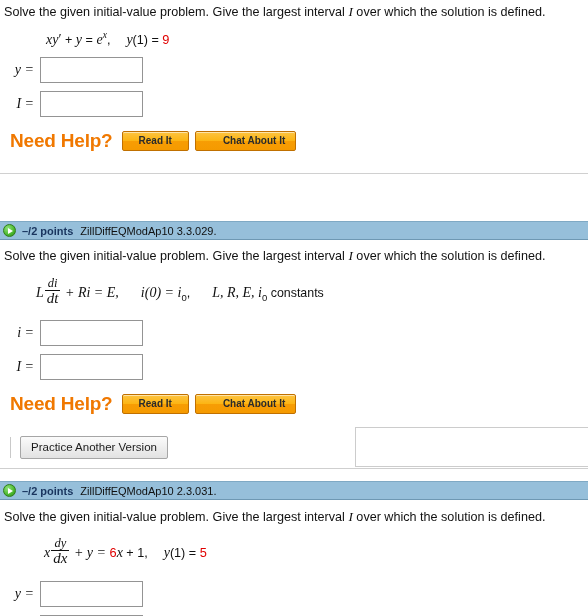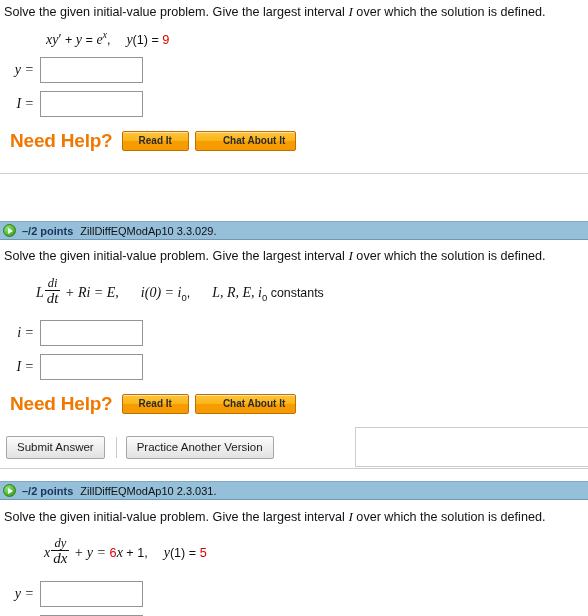--- a/index.html
+++ b/index.html
@@ -278,21 +278,20 @@
 
   <div class="needhelp-row">
     <span class="needhelp-label">Need Help?</span>
     <button class="help-btn read">Read It</button>
     <button class="help-btn">Chat About It</button>
   </div>
 
   <div class="pad-b"></div>
 
   <div class="submit-area">
-    <button class="gbtn">Submit Answer</button>
     <span class="vsep"></span>
     <button class="gbtn">Practice Another Version</button>
     <div class="white-panel"></div>
   </div>
   <div style="height:12px"></div>
 </div>
 
 <div class="problem">
 
   <div class="secbar">

